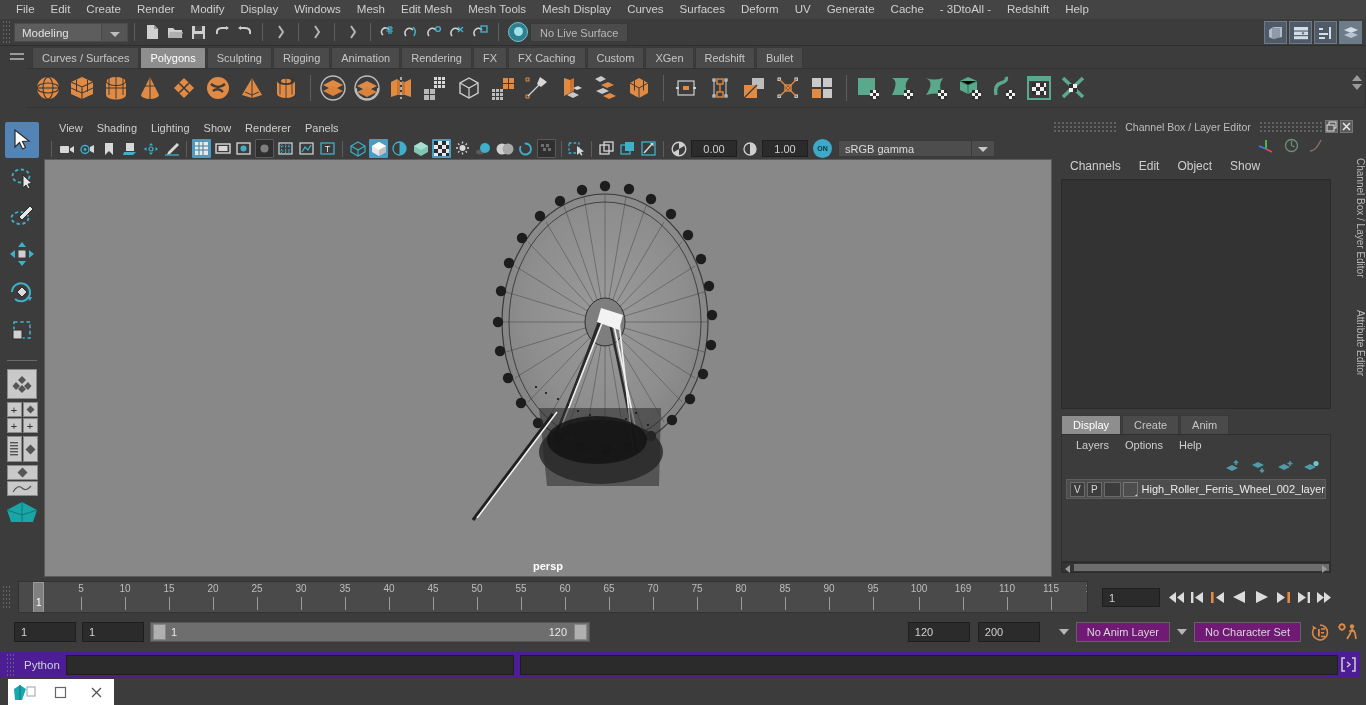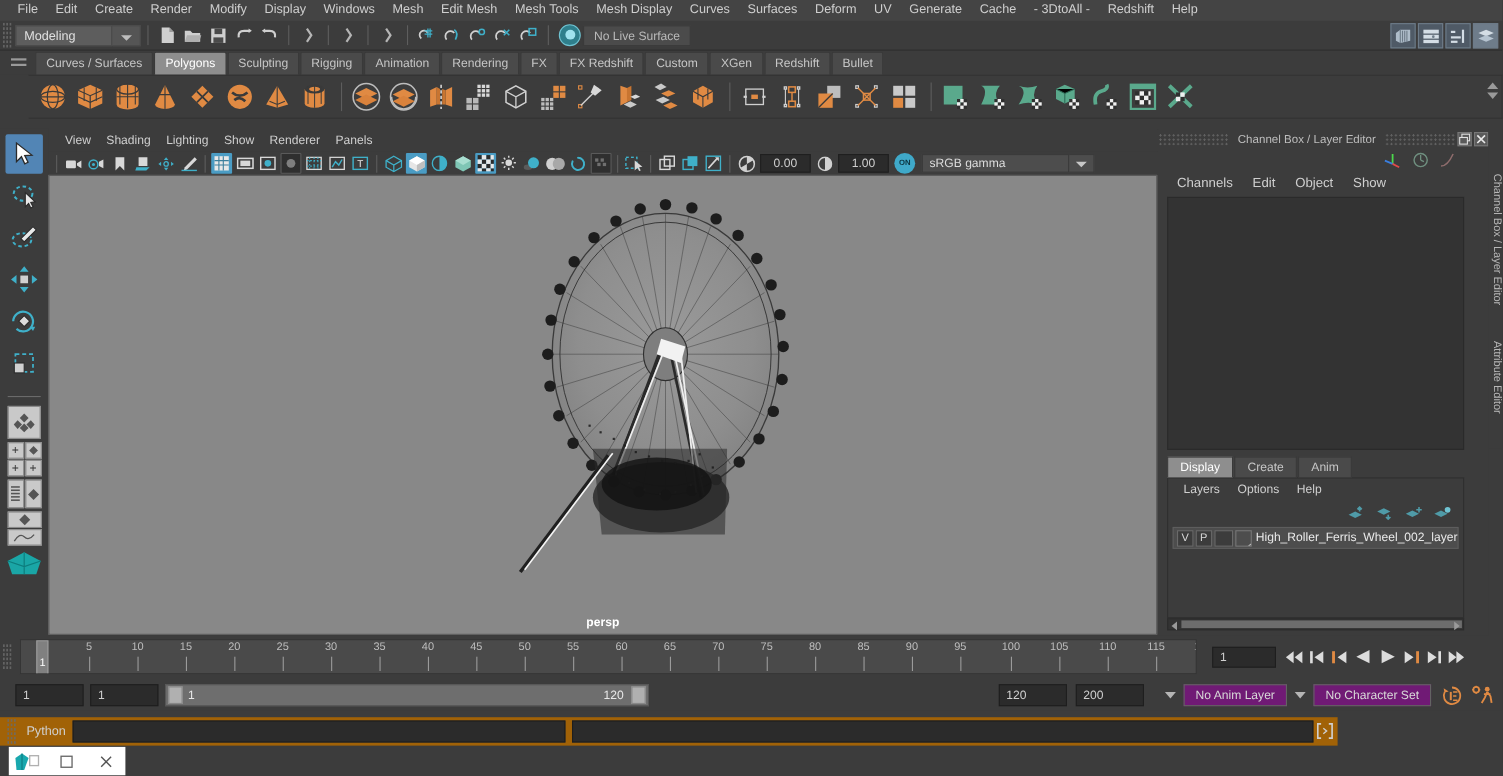--- a/index.html
+++ b/index.html
@@ -222,22 +222,22 @@
   .rangebar .lv{ position:absolute;left:20px;font-size:11px;color:#e8e8e8;}
   .rangebar .rv{ position:absolute;right:22px;font-size:11px;color:#e8e8e8;}
   .dropArrow{ width:20px;height:20px;position:relative;margin:0 2px;}
   .dropArrow:after{content:"";position:absolute;left:5px;top:7px;
      border-left:5px solid transparent;border-right:5px solid transparent;
      border-top:6px solid #b5b5b5;}
   .combo{ height:20px;background:#701a75;border:1px solid #636363;color:#d8d8d8;
      font-size:11px;line-height:18px;padding:0 10px;}
 
   
-  .cmdline{ position:absolute;left:0;top:652px;width:1216px;height:26px;
-     background:#a16207;display:flex;align-items:center;padding-left:4px;}
+  .cmdline{ position:absolute;left:0;top:652px;width:1360px;height:26px;
+     background:#4c1d95;display:flex;align-items:center;padding-left:4px;}
   .cmdlabel{ font-size:11.5px;color:#d0d0d0;padding:0 6px;}
   .cmdinput{ height:20px;background:#2b2b2b;border:1px solid #1e1e1e;}
   .cmdresult{ height:20px;background:#2b2b2b;border:1px solid #1e1e1e;flex:1;
      margin-right:22px;}
   .cmdicon{ position:absolute;right:3px;top:4px;width:17px;height:17px;}
 
   
   .helpline{ position:absolute;left:0;top:678px;width:1366px;height:27px;
      background:#3c3c3c;}
   .taskbar{ position:absolute;left:8px;top:679px;width:106px;height:26px;
@@ -405,21 +405,21 @@
         <span></span>
         <span></span>
       </div>
     <div class="stab">Curves / Surfaces</div>
     <div class="stab active">Polygons</div>
     <div class="stab">Sculpting</div>
     <div class="stab">Rigging</div>
     <div class="stab">Animation</div>
     <div class="stab">Rendering</div>
     <div class="stab">FX</div>
-    <div class="stab">FX Redshift</div>
+    <div class="stab">FX Caching</div>
     <div class="stab">Custom</div>
     <div class="stab">XGen</div>
     <div class="stab">Redshift</div>
     <div class="stab">Bullet</div>
   </div>
 
   <div class="shelfrow">
     <div class="shi">
       <svg class="ic" width="26" height="26" viewBox="0 0 26 26">
           <circle cx="13" cy="13" r="11" fill="#e08a43"></circle>
@@ -1376,21 +1376,21 @@
       <div class="tlab" style="left:722px">80</div>
       <div class="tick" style="left:722px"></div>
       <div class="tlab" style="left:766px">85</div>
       <div class="tick" style="left:766px"></div>
       <div class="tlab" style="left:810px">90</div>
       <div class="tick" style="left:810px"></div>
       <div class="tlab" style="left:854px">95</div>
       <div class="tick" style="left:854px"></div>
       <div class="tlab" style="left:900px">100</div>
       <div class="tick" style="left:900px"></div>
-      <div class="tlab" style="left:944px">105</div>
+      <div class="tlab" style="left:944px">169</div>
       <div class="tick" style="left:944px"></div>
       <div class="tlab" style="left:988px">110</div>
       <div class="tick" style="left:988px"></div>
       <div class="tlab" style="left:1032px">115</div>
       <div class="tick" style="left:1032px"></div>
       <div class="tlab" style="left:1072px">12</div>
     </div>
     <div class="ts-field">1</div>
     <div class="ts-ctrl">
       <div>

